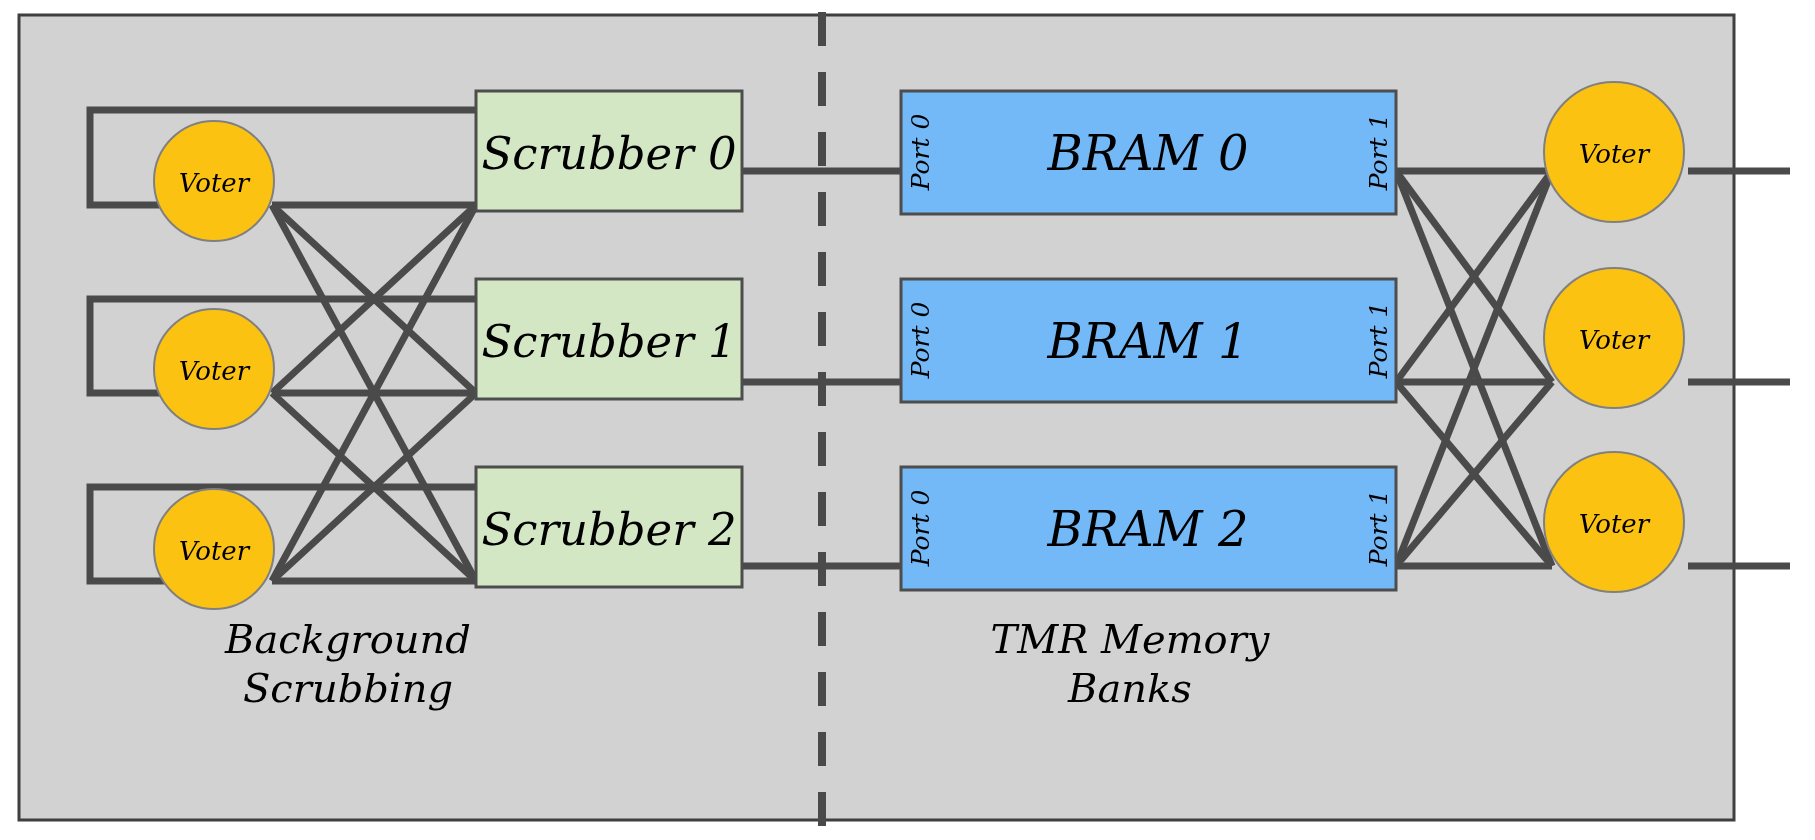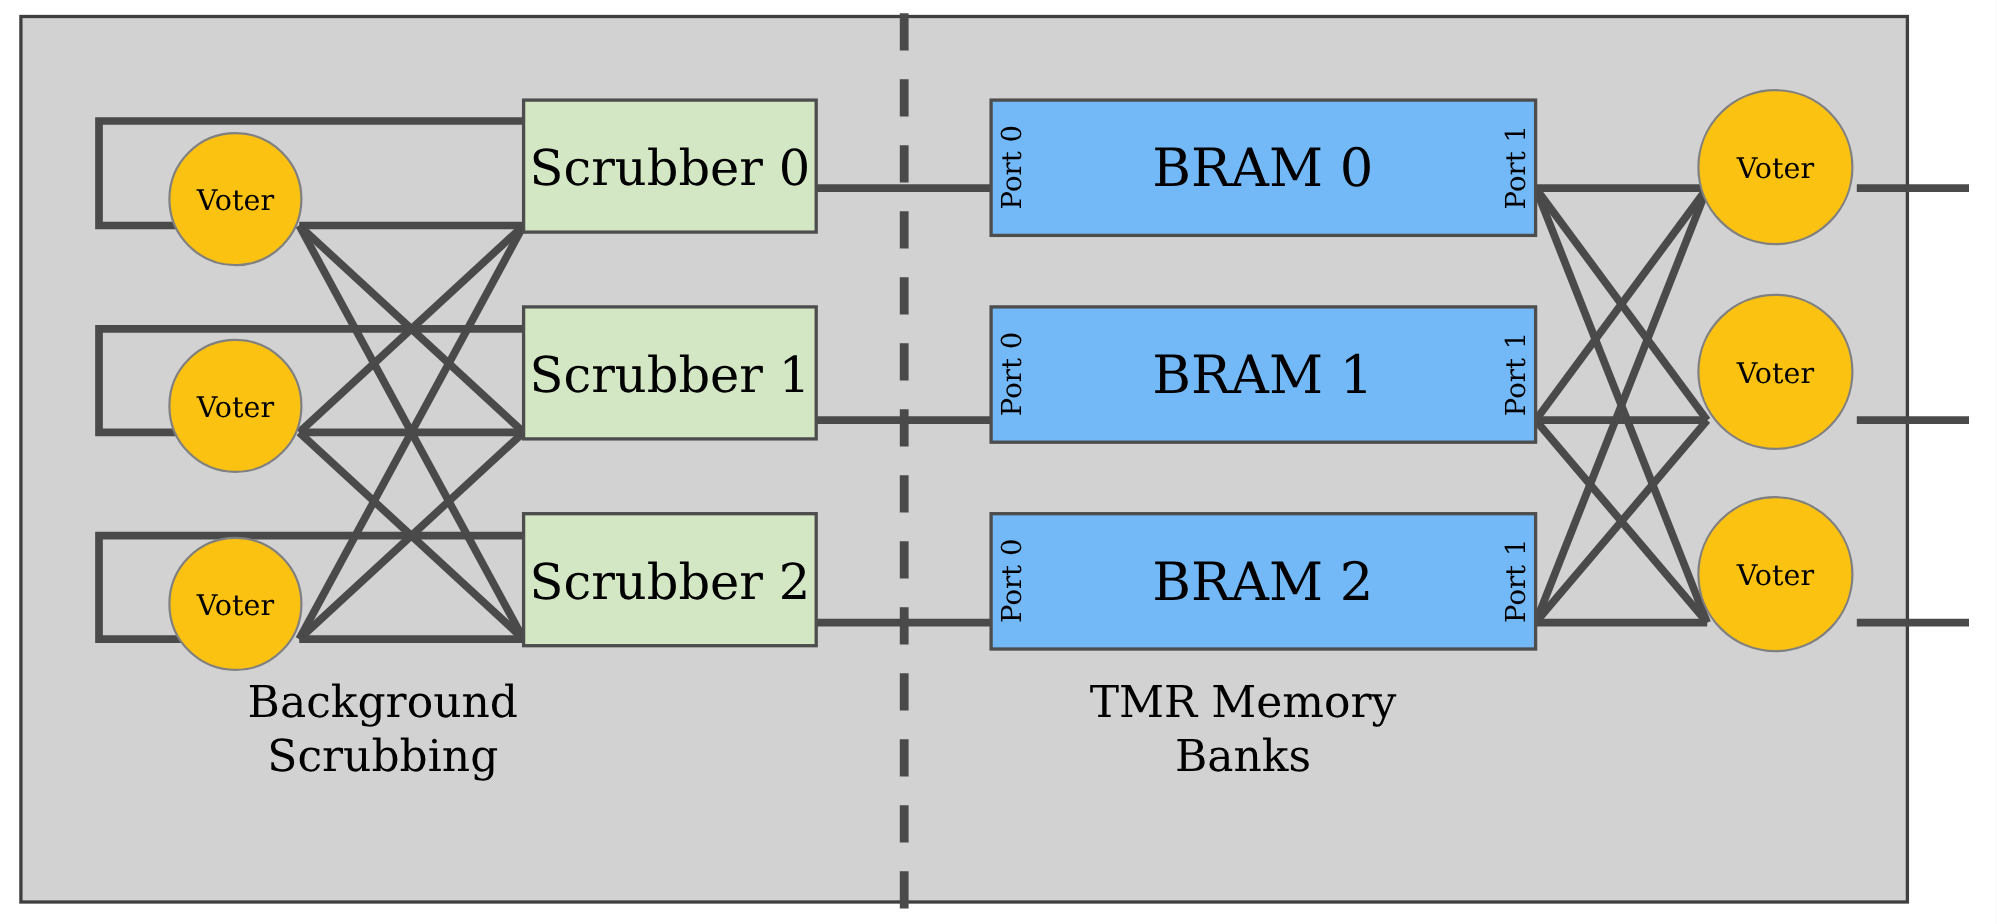--- a/index.html
+++ b/index.html
@@ -9,20 +9,21 @@
   }
   body {
     font-family: "DejaVu Serif", "Liberation Serif", serif;
   }
   #stage {
     position: relative;
     width: 1815px;
     height: 840px;
     background: #ffffff;
     overflow: hidden;
+    font-style: italic;
   }
   #diagram-svg {
     position: absolute;
     left: 0;
     top: 0;
     width: 1815px;
     height: 840px;
     display: block;
   }
   .node-label {

